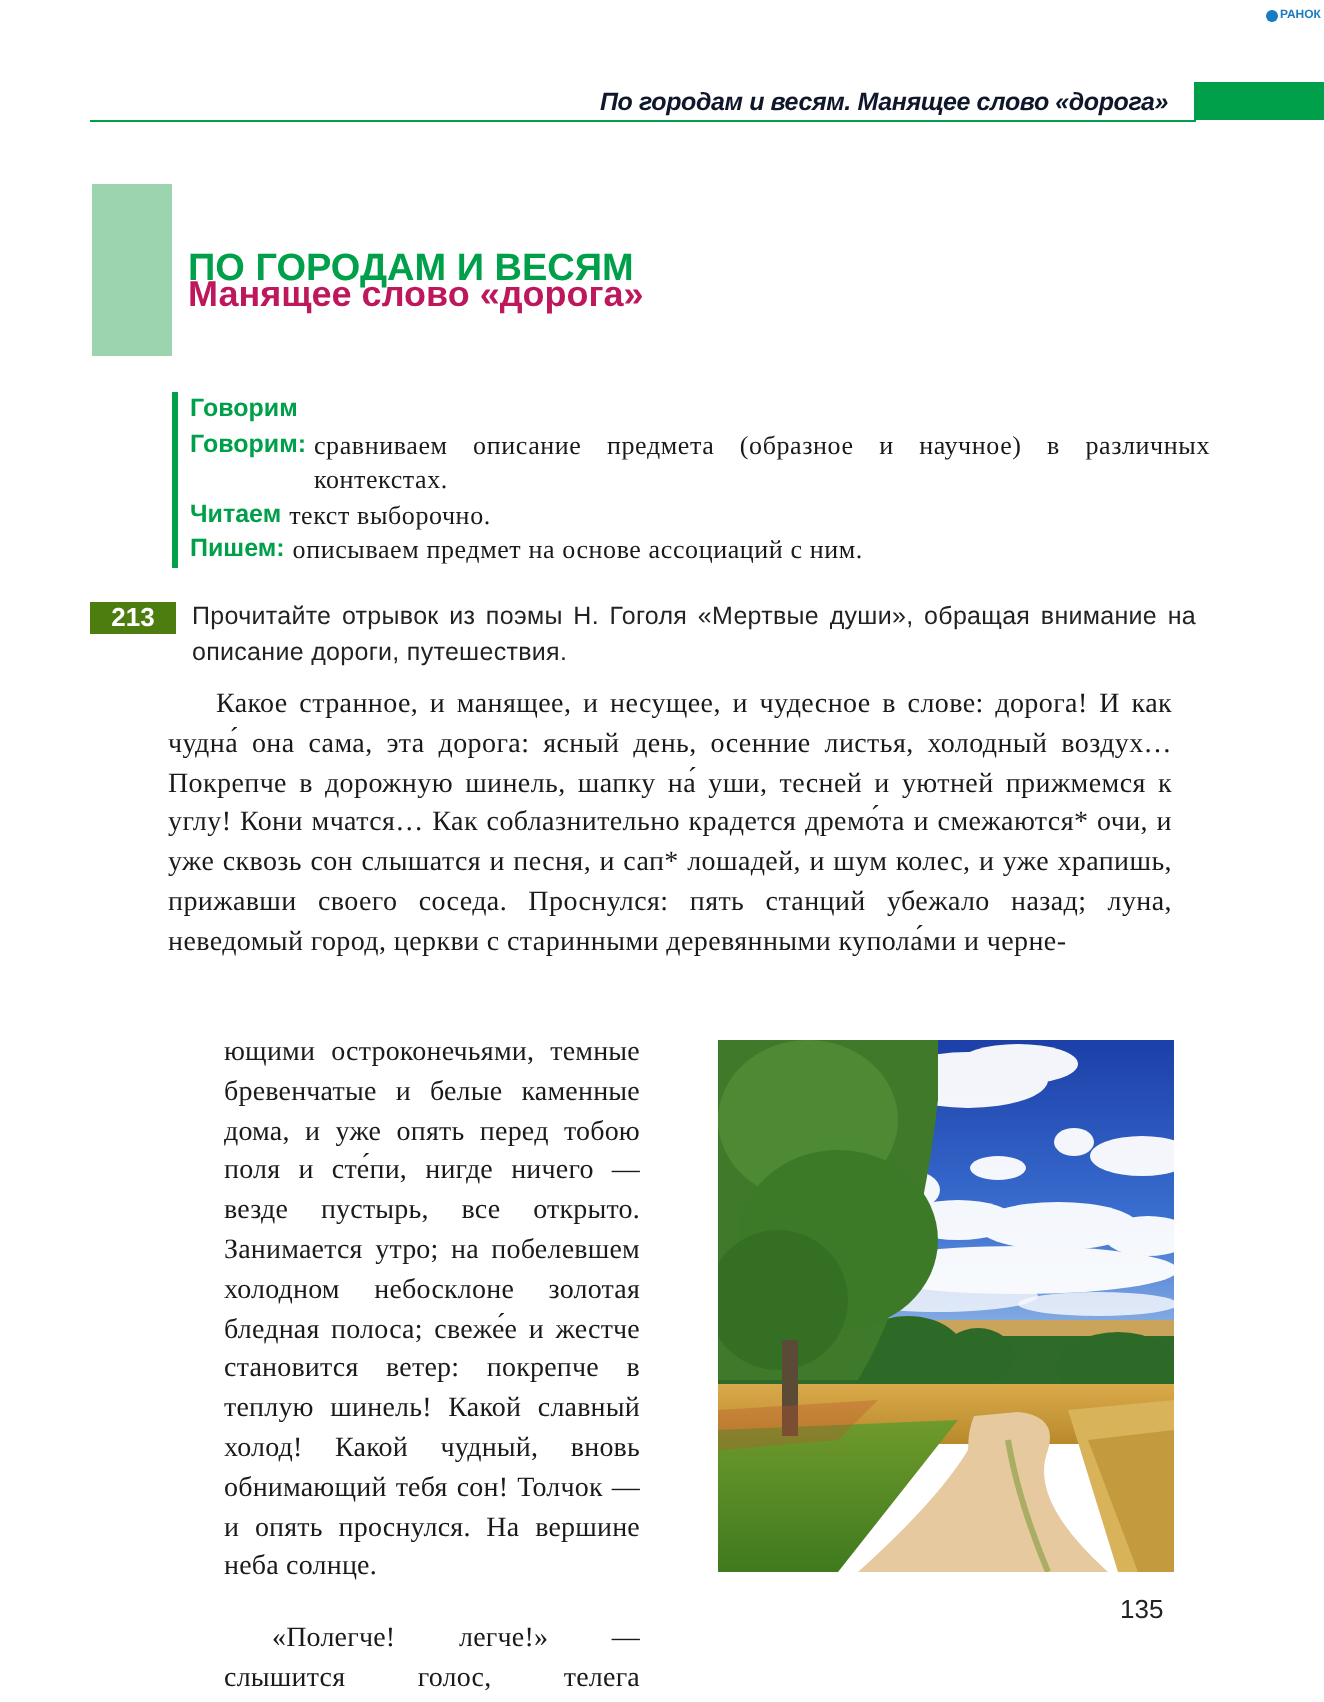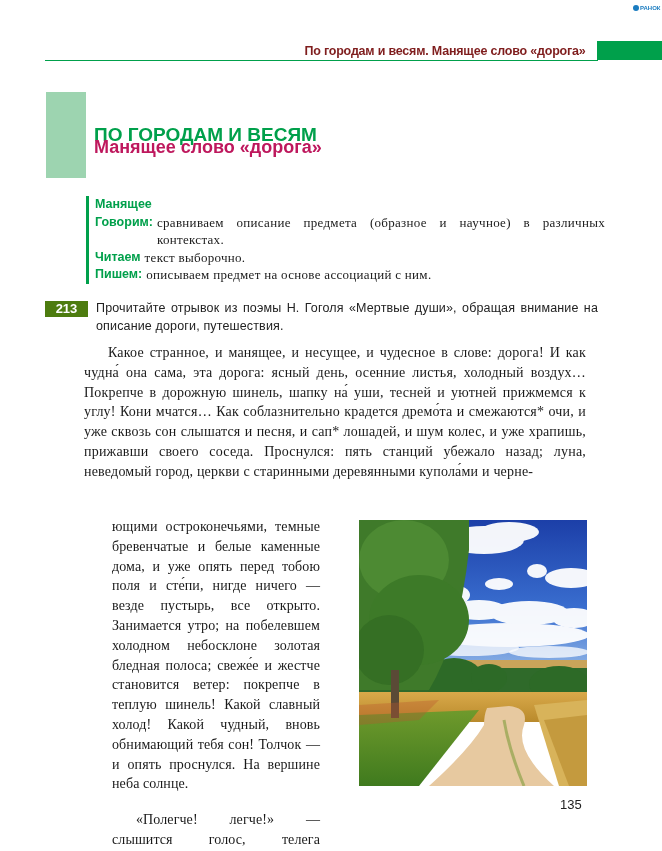--- a/index.html
+++ b/index.html
@@ -1,19 +1,19 @@
 <!DOCTYPE html>
 <html><head>
 <meta charset="utf-8">
 <style>
   html, body { margin:0; padding:0; background:#ffffff; }
   body { width:662px; height:851px; position:relative; overflow:hidden; font-family:"Liberation Serif", serif; color:#1a1a1a; }
   .logo { position:absolute; left:633px; top:3px; width:28px; height:9px; font-family:"Liberation Sans", sans-serif; font-size:6px; font-weight:bold; color:#1a7cc0; display:flex; align-items:center; gap:1px; }
   .logo .mark { width:6px; height:6px; border-radius:50%; background:#1a7cc0; display:inline-block; }
-  .run-head { position:absolute; left:300px; top:41px; width:296px; height:20px; font-family:"Liberation Sans", sans-serif; font-weight:bold; font-size:12.5px; color:#7f1d1d; line-height:20px; text-align:center; padding-right:6px; box-sizing:border-box; white-space:nowrap; letter-spacing:-0.2px; }
+  .run-head { position:absolute; left:300px; top:41px; width:296px; height:20px; font-family:"Liberation Sans", sans-serif; font-weight:bold; font-size:12.5px; color:#0f172a; line-height:20px; text-align:left; padding-right:6px; box-sizing:border-box; white-space:nowrap; letter-spacing:-0.2px;font-style:italic; }
   .run-bar { position:absolute; left:597px; top:41px; width:65px; height:19px; background:#00a04b; }
   .run-line { position:absolute; left:45px; top:60px; width:553px; height:1px; background:#00a04b; }
 
   .title-block { position:absolute; left:46px; top:92px; width:600px; height:86px; }
   .title-swatch { position:absolute; left:0; top:0; width:40px; height:86px; background:#9dd4b0; }
   .t-sub { position:absolute; left:48px; top:4px; font-family:"Liberation Sans", sans-serif; font-size:16px; color:#00a04b; white-space:nowrap; }
   .t-main { position:absolute; left:48px; top:32px; font-family:"Liberation Sans", sans-serif; font-size:19px; font-weight:bold; color:#00a04b; white-space:nowrap; }
   .t-main2 { position:absolute; left:48px; top:45px; font-family:"Liberation Sans", sans-serif; font-size:18px; font-weight:bold; color:#be185d; white-space:nowrap; }
 
   .goals { position:absolute; left:86px; top:196px; width:510px; border-left:3px solid #00a04b; padding-left:6px; font-size:13px; line-height:17.5px; }
@@ -47,21 +47,21 @@
 <div class="run-line"></div>
 
 <div class="title-block">
   <div class="title-swatch"></div>
   <div class="t-main">ПО ГОРОДАМ И ВЕСЯМ</div>
   <div class="t-main2">Манящее слово «дорога»</div>
 </div>
 
 <div class="goals">
   <div class="goal-row">
-    <span class="goal-key">Манящее</span>
+    <span class="goal-key">Говорим</span>
   </div>
   <div class="goal-row wrap">
     <span class="goal-key">Говорим:</span>
     <span class="goal-text">сравниваем описание предмета (образное и научное) в различных контекстах.</span>
   </div>
   <div class="goal-row">
     <span class="goal-key">Читаем</span>
     <span class="goal-text">текст выборочно.</span>
   </div>
   <div class="goal-row">

